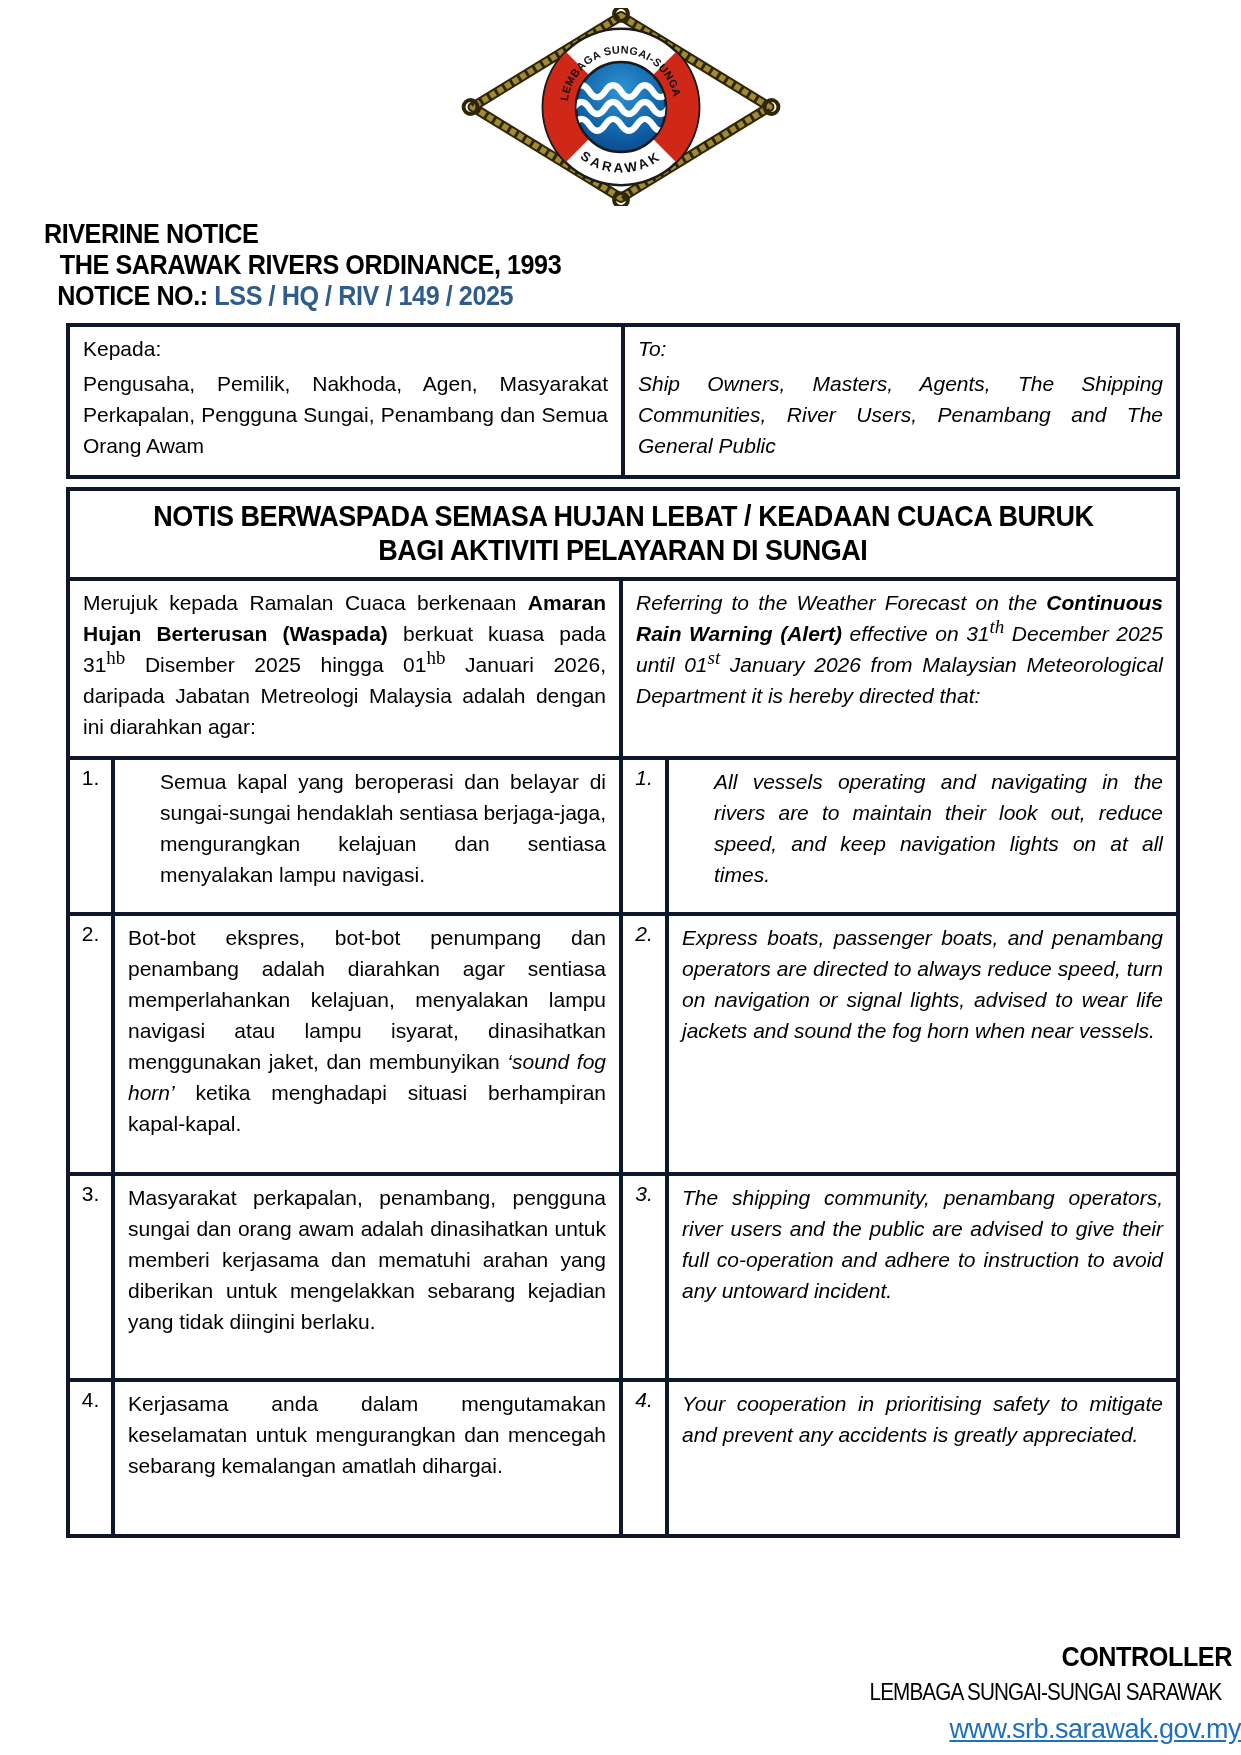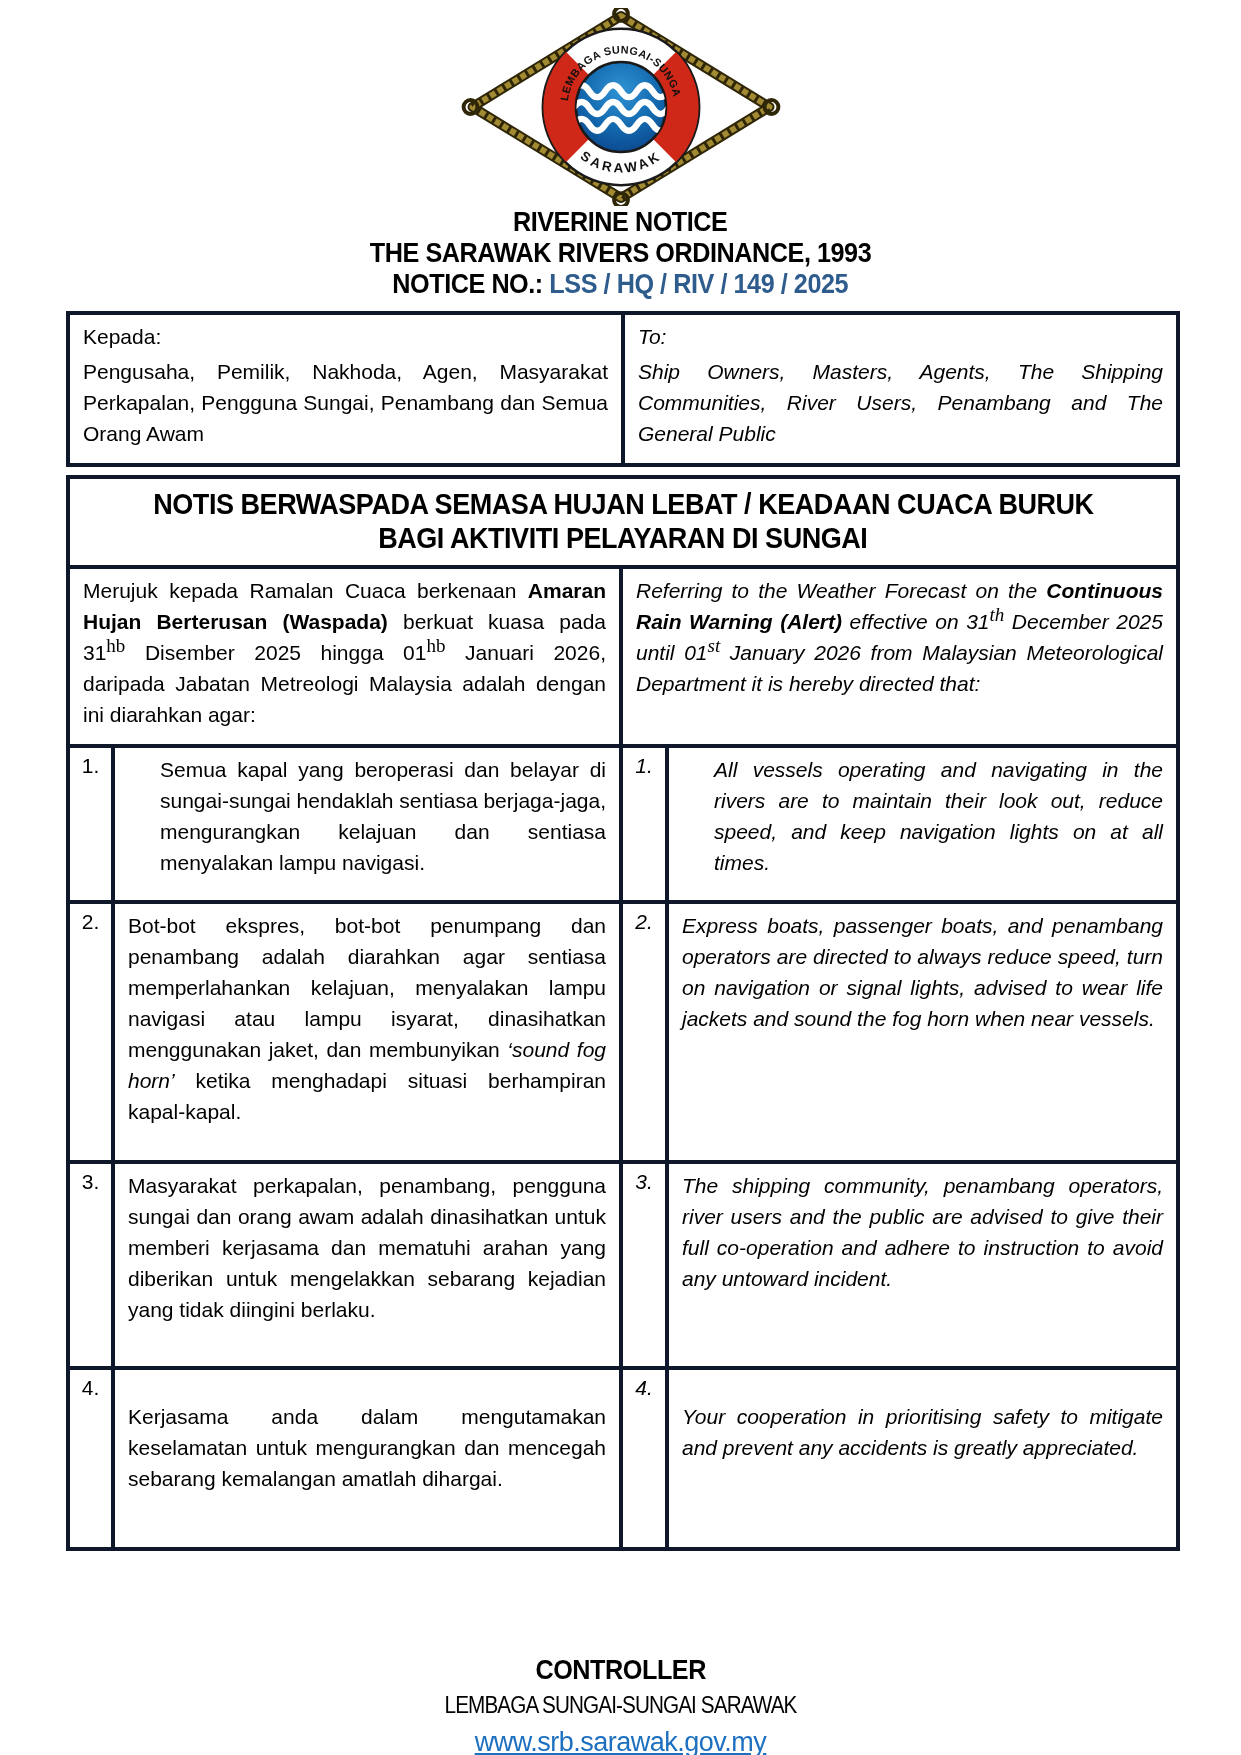--- a/index.html
+++ b/index.html
@@ -11,21 +11,21 @@
   }
   .page{padding-top:8px;}
 
   
   .logo-wrap{text-align:center;height:198px;}
 
   
   .cx{display:inline-block;transform:scaleX(0.9);transform-origin:50% 50%;white-space:nowrap;}
 
   
-  .hdr{ text-align:center; font-weight:bold; font-size:28px; line-height:31px; margin-top:0; letter-spacing:-0.5px;}
+  .hdr{ text-align:left; font-weight:bold; font-size:28px; line-height:31px; margin-top:12px; letter-spacing:-0.5px;padding-left:32px;}
   .hdr .line{display:block;}
   .blue-num{color:#2E5C8D;}
 
   
   table{border-collapse:collapse; table-layout:fixed; width:1110px; margin:0 0 0 66px;}
   table, td{border:4px solid #0f172a;}
   td{vertical-align:top; padding:0;}
   .t1{margin-top:12px;}
   .t2{margin-top:8px;}
 
@@ -38,25 +38,25 @@
   
   .notice-title-cell{text-align:center; font-weight:bold; padding:8px 4px 10px 4px;border-radius:14px;}
   .notice-title-cell .tl{display:block; font-size:30px; line-height:34px; letter-spacing:-0.5px;}
 
   
   td.no-cell{text-align:center; padding-top:6px; font-size:21px;}
   td.no-en{font-style:italic;}
   .h-r1{min-height:132px;margin-left:32px;}
   .h-r2{min-height:236px;}
   .h-r3{min-height:182px;}
-  .h-r4{min-height:132px;margin-top:25px;}
+  .h-r4{min-height:132px;}
   .intro-h{min-height:150px;}
 
   
-  .footer{text-align:center; margin-top:102px;}
+  .footer{text-align:right; margin-top:102px;}
   .footer .f1{font-weight:bold; font-size:28px; line-height:34px; letter-spacing:-0.5px;}
   .footer .f2{font-size:23px; line-height:36px; letter-spacing:-1px;}
   .footer .f3{margin-top:2px;}
   .footer a{color:#1D70C0; font-weight:normal; font-size:27px; line-height:34px; text-decoration:underline; letter-spacing:-0.5px;}
 </style>
 </head>
 <body>
 
 <div class="page">
 

